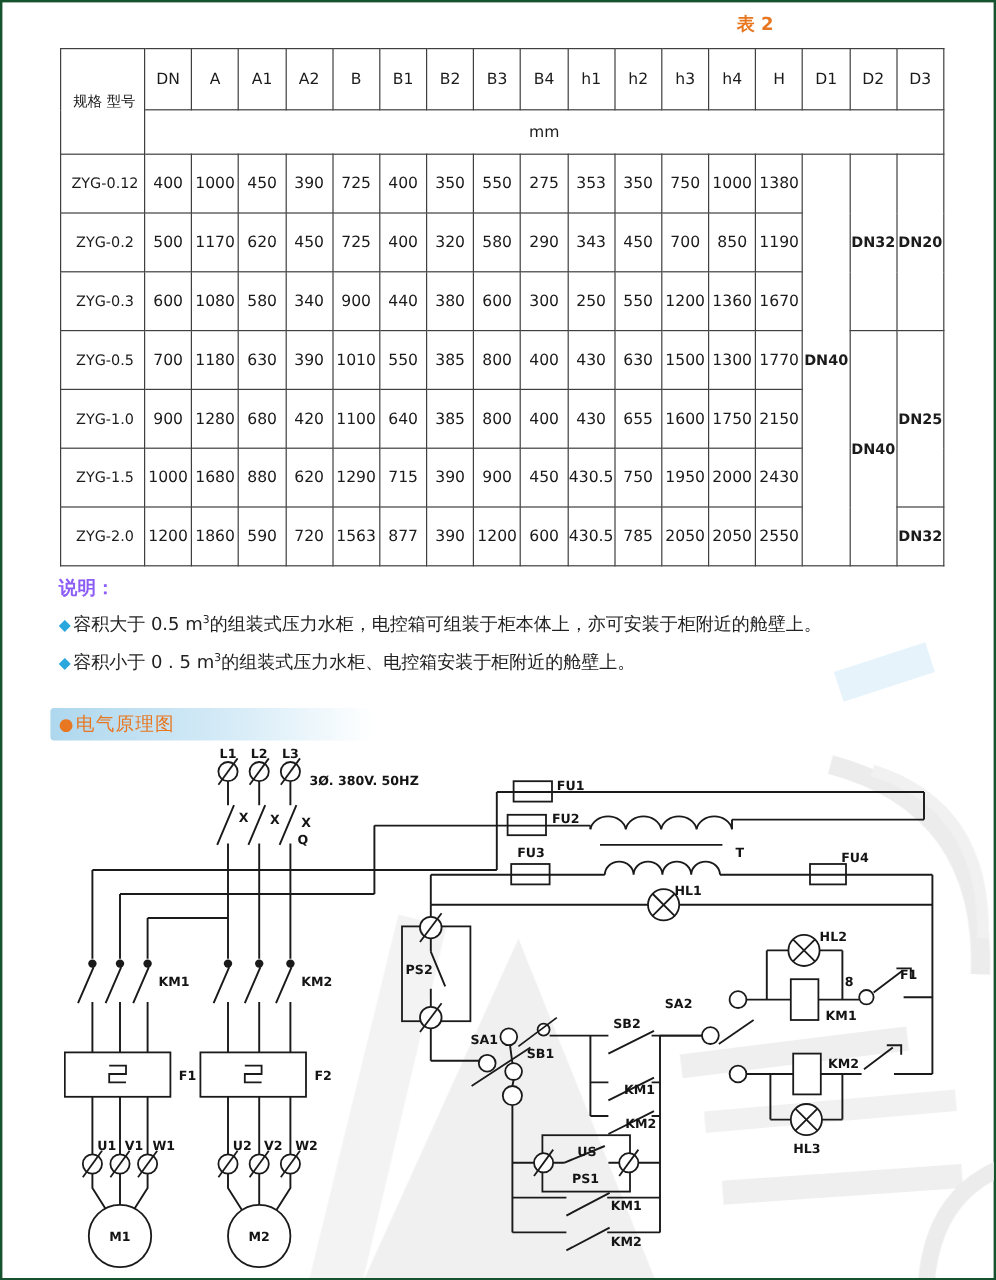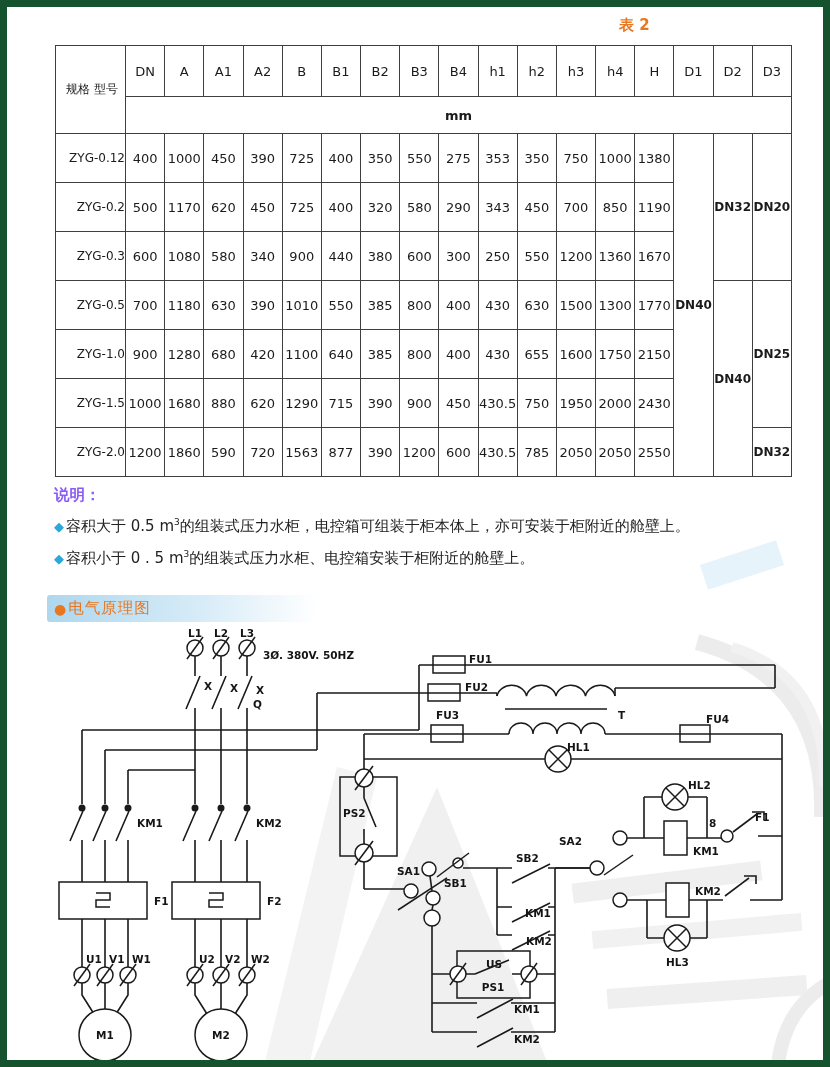--- a/index.html
+++ b/index.html
@@ -1,30 +1,30 @@
 <!DOCTYPE html>
 <html><head>
 <meta charset="utf-8">
 <style>
   html,body{margin:0;padding:0;background:#ffffff;}
   #root{position:relative;width:830px;height:1067px;background:#ffffff;overflow:hidden;
         font-family:"DejaVu Sans","Liberation Sans",sans-serif;color:#1b1b1b;
-        border:7px solid #14532d;box-sizing:border-box;}
+        border:2px solid #14532d;box-sizing:border-box;}
   
   .tbl-caption{position:absolute;left:612px;top:9px;width:60px;color:#e87722;
                font-weight:bold;font-size:15px;}
   
   #spec-table{position:absolute;left:48px;top:38px;width:737px;border-collapse:collapse;
               table-layout:fixed;font-size:13px;}
   #spec-table th,#spec-table td{border:1px solid #3f3f3f;text-align:center;padding:0;
               white-space:nowrap;overflow:hidden;font-weight:normal;}
   #spec-table thead th{height:50px;font-size:13px;}
-  #spec-table .unit-cell{height:36px;font-weight:bold;}
+  #spec-table .unit-cell{height:36px;}
   #spec-table tbody td{height:48px;}
-  #spec-table td.model{text-align:right;padding-left:4px;font-size:12px;}
+  #spec-table td.model{text-align:center;padding-left:4px;font-size:12px;}
   #spec-table .rowhead{text-align:center;padding-left:3px;font-size:12px;vertical-align:middle;}
   #spec-table td.dval{font-size:12px;font-weight:bold;}
   
   #notes{position:absolute;left:47px;top:478px;width:745px;}
   #notes .notes-title{color:#8b5cf6;font-weight:bold;font-size:15.5px;margin-bottom:4px;}
   #notes .note-item{font-size:15px;line-height:25px;color:#222;
                     padding-left:18px;text-indent:-18px;margin-bottom:3px;font-weight:500;}
   #notes .bullet{color:#2aa7dd;font-size:13px;margin-right:2px;}
   #notes sup{font-size:9px;}
   

